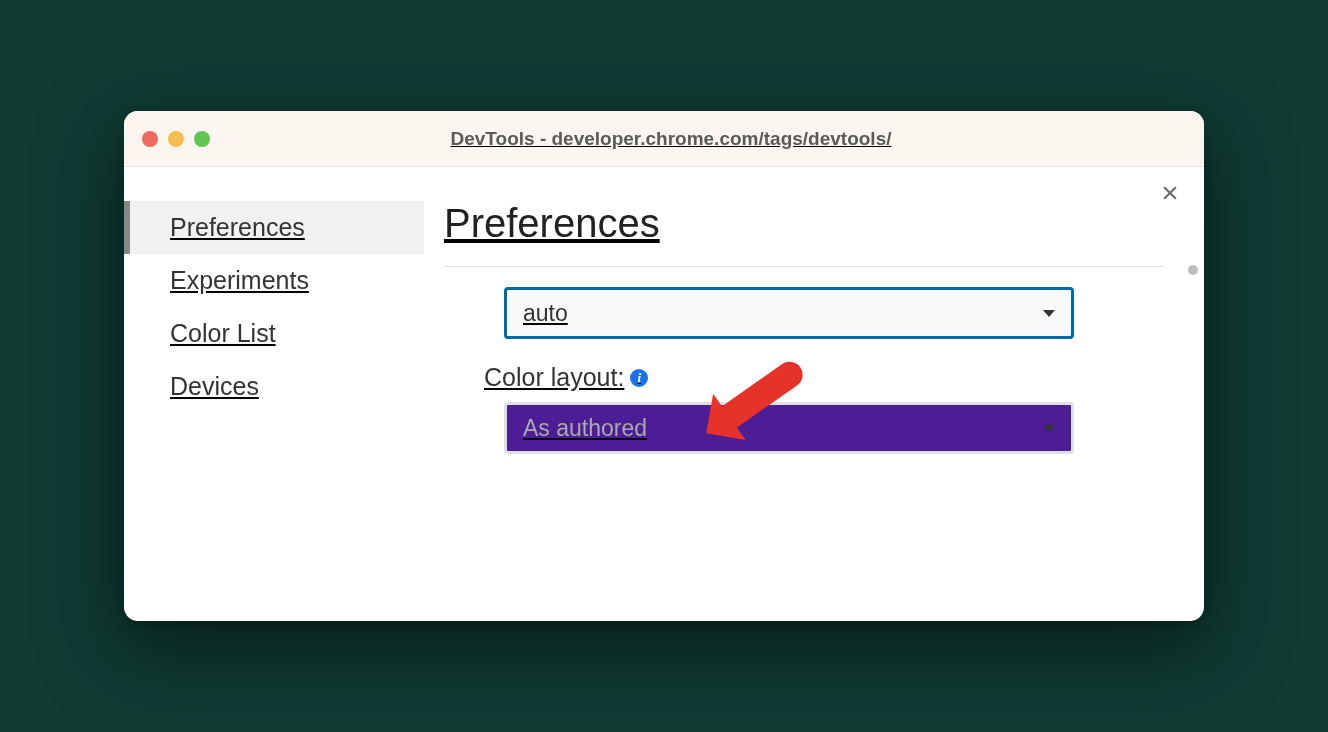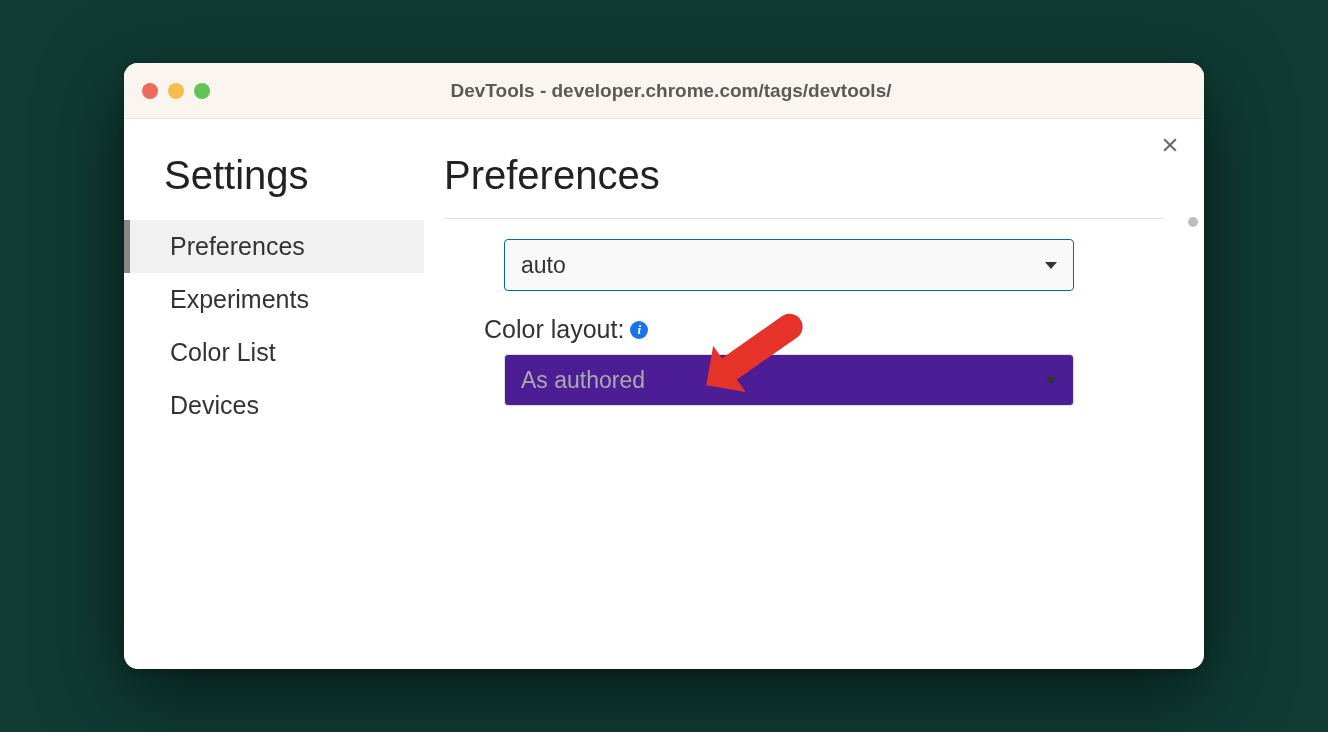--- a/index.html
+++ b/index.html
@@ -7,28 +7,29 @@
       font-family: -apple-system, BlinkMacSystemFont, "Segoe UI", Helvetica, Arial, sans-serif;
       background: #0f3b33;
       width: 1328px;
       height: 732px;
       display: flex;
       align-items: center;
       justify-content: center;
     }
     .window {
       width: 1080px;
-      height: 606px;
+      height: 510px;
       background: #fff;
       border-radius: 14px;
       box-shadow: 0 25px 80px rgba(0,0,0,0.55), 0 2px 8px rgba(0,0,0,0.2);
       overflow: hidden;
       display: flex;
       flex-direction: column;
       position: relative;
+      text-decoration: underline;
     }
     .titlebar {
       height: 56px;
       background: #faf6ef;
       display: flex;
       align-items: center;
       padding: 0 18px;
       border-bottom: 1px solid #e8e4dc;
     }
     .traffic-lights {
@@ -113,21 +114,21 @@
       color: #333;
       margin-bottom: 10px;
       display: flex;
       align-items: center;
       gap: 4px;
     }
     .select {
       width: 570px;
       margin-left: 20px;
       margin-bottom: 24px;
-      border: 1px solid #0369a1;
+      border: 3px solid #0369a1;
       border-radius: 4px;
       background: #f9f9f9;
       height: 52px;
       display: flex;
       align-items: center;
       justify-content: space-between;
       padding: 0 16px;
       font-size: 23px;
       color: #333;
       cursor: pointer;
@@ -194,21 +195,20 @@
     <div class="close-btn">
       <span>
         <svg viewBox="0 0 24 24" fill="none" stroke="currentColor" stroke-width="2.5">
           <line x1="5" y1="5" x2="19" y2="19"></line>
             <line x1="19" y1="5" x2="5" y2="19"></line>
         </svg>
       </span>
     </div>
 
     <div class="sidebar">
-      <h1>Settings</h1>
       <div class="side-item active">
         <span>Preferences</span>
       </div>
       <div class="side-item">
         <span>Experiments</span>
       </div>
       <div class="side-item">
         <span>Color List</span>
       </div>
       <div class="side-item">

